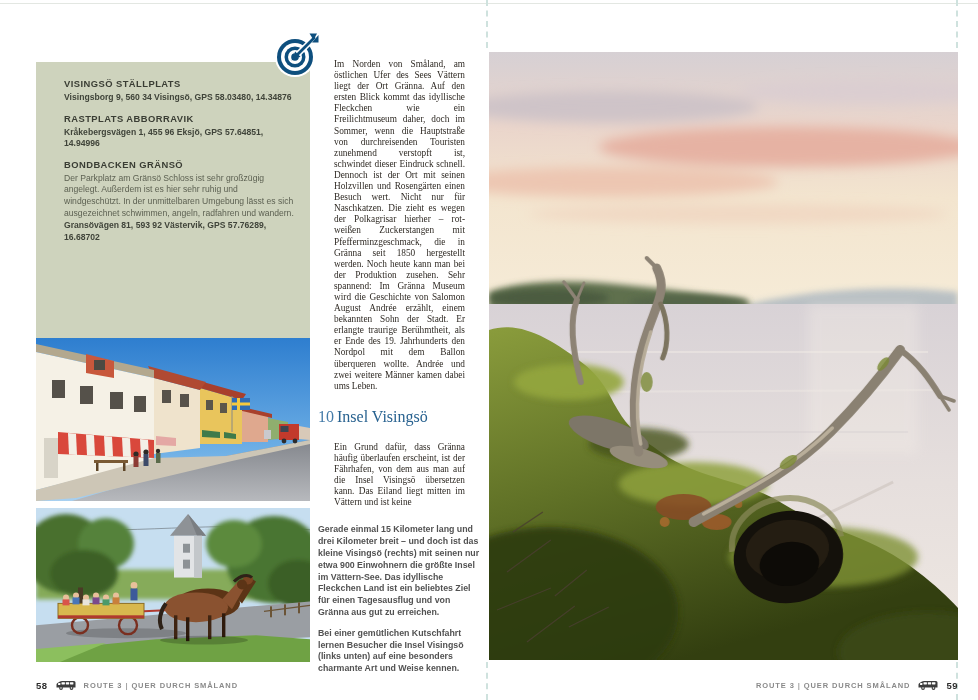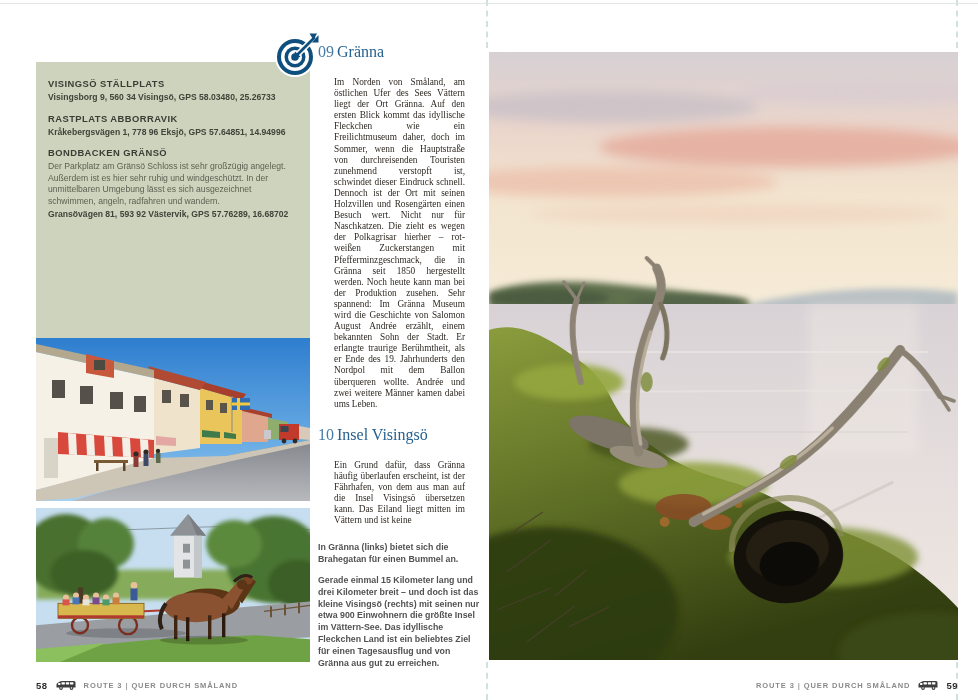--- a/index.html
+++ b/index.html
@@ -9,21 +9,21 @@
   
   .hairline-top{position:absolute;left:0;right:0;top:3px;height:1px;background:#e3e7e2;}
   .fold-dash{position:absolute;width:0;border-left:2px dashed #cfe2de;}
   .fold-top{left:486px;top:0;height:48px;}
   .fold-bottom{left:486px;top:662px;height:38px;}
   .trim-right-top{left:956px;top:0;height:48px;}
   .trim-right-bottom{left:956px;top:662px;height:38px;}
 
   
   .info-box{position:absolute;left:36px;top:62px;width:274px;height:296px;
-    background:#ced3bd;box-sizing:border-box;padding:16px 16px 10px 12px;}
+    background:#ced3bd;box-sizing:border-box;padding:16px 16px 10px 28px;}
   .info-section{margin:0 0 9px 0;}
   .info-section h3{margin:0 0 3px 0;font-size:9.4px;letter-spacing:.45px;
     color:#3a3d34;font-weight:bold;}
   .info-section p{margin:0;font-size:8.6px;line-height:11.6px;color:#5d6152;}
   .info-section p.addr{font-weight:bold;color:#40443a;margin-top:1px;}
 
   .target-badge{position:absolute;left:274px;top:32px;width:46px;height:46px;z-index:5;}
   .target-badge svg{width:100%;height:100%;display:block;}
 
   
@@ -64,25 +64,25 @@
   <div class="fold-dash fold-top"></div>
   <div class="fold-dash fold-bottom"></div>
   <div class="fold-dash trim-right-top"></div>
   <div class="fold-dash trim-right-bottom"></div>
 
   <section>
 
     <aside class="info-box">
       <div class="info-section">
         <h3>VISINGSÖ STÄLLPLATS</h3>
-        <p class="addr">Visingsborg 9, 560 34 Visingsö, GPS 58.03480, 25.26733</p>
+        <p class="addr">Visingsborg 9, 560 34 Visingsö, GPS 58.03480, 14.34876</p>
       </div>
       <div class="info-section">
         <h3>RASTPLATS ABBORRAVIK</h3>
-        <p class="addr">Kråkebergsvägen 1, 778 96 Eksjö, GPS 57.64851, 14.94996</p>
+        <p class="addr">Kråkebergsvägen 1, 455 96 Eksjö, GPS 57.64851, 14.94996</p>
       </div>
       <div class="info-section">
         <h3>BONDBACKEN GRÄNSÖ</h3>
         <p>Der Parkplatz am Gränsö Schloss ist sehr großzügig angelegt. Außerdem ist es hier sehr ruhig und windgeschützt. In der unmittelbaren Umgebung lässt es sich ausgezeichnet schwimmen, angeln, radfahren und wandern.</p>
         <p class="addr">Gransövägen 81, 593 92 Västervik, GPS 57.76289, 16.68702</p>
       </div>
     </aside>
 
     <div class="target-badge">
       <svg viewBox="0 0 46 46">
@@ -254,26 +254,25 @@
         <rect x="138" y="108" width="3.4" height="24" fill="#3f2512"></rect>
         <rect x="150" y="110" width="3.4" height="24" fill="#2e1a0c"></rect>
         <rect x="172" y="108" width="3.4" height="24" fill="#3f2512"></rect>
         <rect x="186" y="106" width="3.4" height="24" fill="#2e1a0c"></rect>
         <path d="M130,96 C124,104 122,114 126,122" stroke="#2e2218" stroke-width="4" fill="none"></path>
         <ellipse cx="168" cy="133" rx="44" ry="4.5" fill="#000000" opacity="0.2"></ellipse>
       </svg>
     </figure>
 
     <article class="article-col">
-      <h2 class="art-h"><span class="art-num">09</span><span>Gränna</span></h2>
       <p class="serif">Im Norden von Småland, am östlichen Ufer des Sees Vättern liegt der Ort Gränna. Auf den ersten Blick kommt das idyllische Fleckchen wie ein Freilichtmuseum daher, doch im Sommer, wenn die Hauptstraße von durchreisenden Touristen zunehmend verstopft ist, schwindet dieser Eindruck schnell. Dennoch ist der Ort mit seinen Holzvillen und Rosengärten einen Besuch wert. Nicht nur für Naschkatzen. Die zieht es wegen der Polkagrisar hierher – rot-weißen Zuckerstangen mit Pfefferminzgeschmack, die in Gränna seit 1850 hergestellt werden. Noch heute kann man bei der Produktion zusehen. Sehr spannend: Im Gränna Museum wird die Geschichte von Salomon August Andrée erzählt, einem bekannten Sohn der Stadt. Er erlangte traurige Berühmtheit, als er Ende des 19. Jahrhunderts den Nordpol mit dem Ballon überqueren wollte. Andrée und zwei weitere Männer kamen dabei ums Leben.</p>
       <h2 class="art-h second"><span class="art-num">10</span><span>Insel Visingsö</span></h2>
       <p class="serif">Ein Grund dafür, dass Gränna häufig überlaufen erscheint, ist der Fährhafen, von dem aus man auf die Insel Visingsö übersetzen kann. Das Eiland liegt mitten im Vättern und ist keine</p>
-      <p class="caption first">In Gränna (links) bietet sich die Brahegatan für einen Bummel an.</p>
       <p class="caption">Gerade einmal 15 Kilometer lang und drei Kilometer breit – und doch ist das kleine Visingsö (rechts) mit seinen nur etwa 900 Einwohnern die größte Insel im Vättern-See. Das idyllische Fleckchen Land ist ein beliebtes Ziel für einen Tagesausflug und von Gränna aus gut zu erreichen.</p>
+      <p class="caption">Bei einer gemütlichen Kutschfahrt lernen Besucher die Insel Visingsö (links unten) auf eine besonders charmante Art und Weise kennen.</p>
     </article>
 
     <footer class="pfoot foot-left">
       <span class="pnum">58</span>
       <span class="van">
         <svg viewBox="0 0 22 12">
           <path d="M1.5,8.5 L1.5,5.5 Q1.5,4.5 2.5,4 L5,2.5 Q5.8,2 7,2 L19,2 Q20.5,2 20.5,3.5 L20.5,8.5 Z" fill="#3c3c3c"></path>
           <rect x="3" y="4" width="2.4" height="2" rx="0.4" fill="#fff"></rect>
           <rect x="6.5" y="3.2" width="3.4" height="2.3" rx="0.4" fill="#fff"></rect>
           <rect x="10.8" y="3.2" width="3.4" height="2.3" rx="0.4" fill="#fff"></rect>

